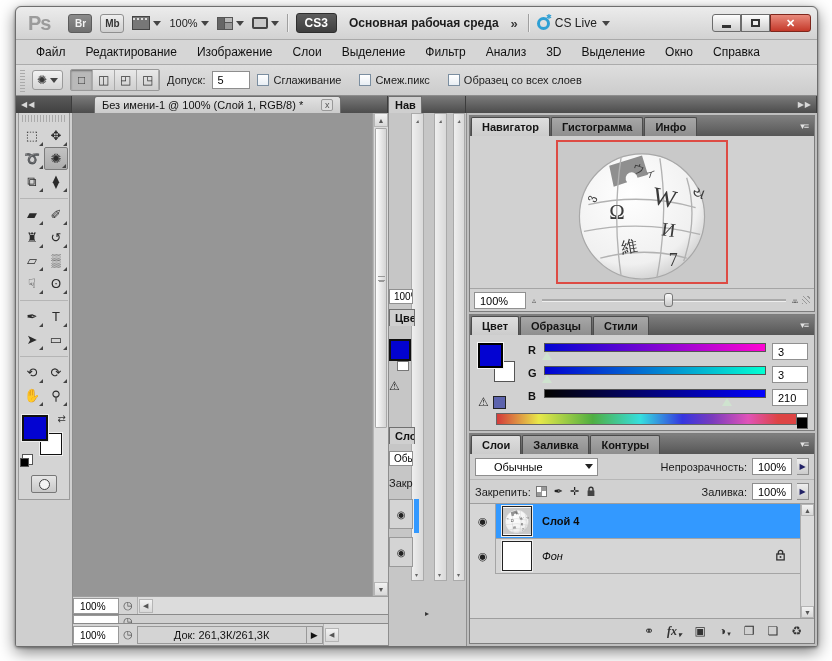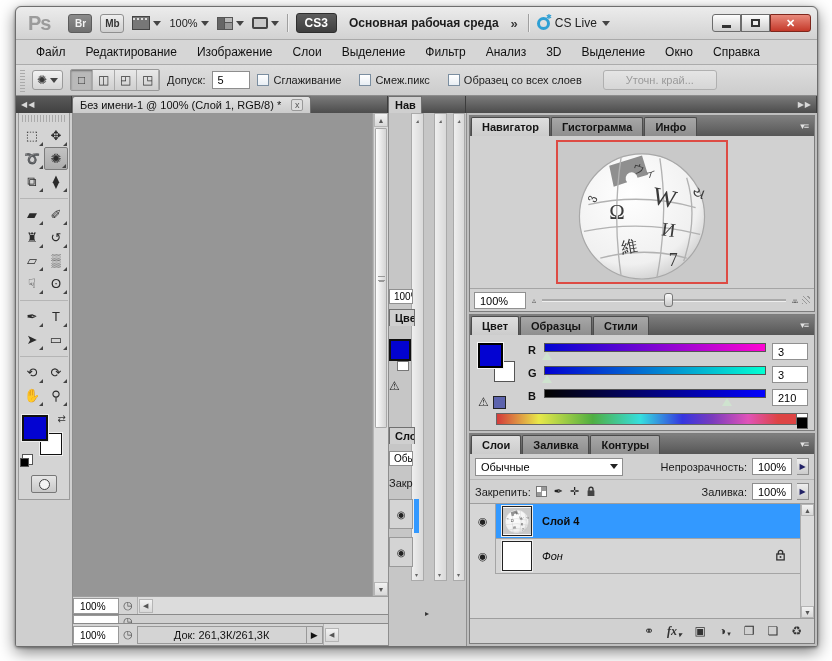--- a/index.html
+++ b/index.html
@@ -74,23 +74,23 @@
     padding:3px 22px; background:linear-gradient(#e5e5e5,#d6d6d6); margin-left:14px; }
   
   .main { flex:1; display:flex; flex-direction:column; background:#cfcfcf; min-height:0; }
   .headerstrip { height:17px; flex:0 0 17px; display:flex; }
   .hs-seg { background:linear-gradient(#7a7a7a,#4c4c4c); border-right:1px solid #3c3c3c; }
   .hs-toolbox { width:56px; display:flex; align-items:center; padding-left:5px; background:linear-gradient(#5a5a5a,#414141); }
   .hs-doc { width:316px; display:flex; align-items:flex-end; }
   .hs-strip { width:78px; position:relative; overflow:hidden;text-decoration:underline; }
   .hs-dock { flex:1; display:flex; align-items:center; justify-content:flex-end; padding-right:4px; }
   .collapse-glyph { color:#d8d8d8; font-size:8px; letter-spacing:1px; }
-  .doc-tab { height:17px; background:linear-gradient(#e2e2e2,#cbcbcb);
+  .doc-tab { height:17px; margin-left:22px; background:linear-gradient(#e2e2e2,#cbcbcb);
     border:1px solid #6f6f6f; border-bottom:none; border-radius:3px 3px 0 0;
-    display:flex; align-items:center; gap:10px; padding:0 7px; font-size:11px; color:#111; }
+    display:flex; align-items:center; gap:18px; padding:0 7px; font-size:11px; color:#111; }
   .doc-tab-close { width:12px; height:12px; border:1px solid #999; border-radius:2px; background:#ddd;
     font-size:9px; line-height:10px; text-align:center; color:#555; }
   .nav-tab-frag { position:absolute; left:0; top:0; width:34px; height:17px; background:#cfcfcf;
     border:1px solid #6f6f6f; border-bottom:none; font-size:11px; font-weight:bold; color:#111;
     padding:2px 0 0 6px; overflow:hidden; white-space:nowrap; }
   .mainrow { flex:1; display:flex; min-height:0; }
   
   .toolboxcol { width:56px; flex:0 0 56px; background:#cfcfcf; display:flex; flex-direction:column; align-items:center; }
   .toolbox { width:52px; background:#d4d4d4; border:1px solid #9a9a9a; border-top:none; padding-bottom:6px; }
   .tb-grip { height:7px; background:repeating-linear-gradient(90deg,#aaa 0 1px,transparent 1px 3px); margin:2px 3px; }
@@ -190,22 +190,22 @@
     filter:drop-shadow(0 0 0 #000); }
   .ch-value { width:36px; height:17px; background:#fff; border:1px solid #909090; font-size:11px; text-align:left; padding:2px 0 0 5px; }
   .spectrum-row { display:flex; padding:2px 6px 7px 26px; }
   .spectrum { flex:1; height:12px; border:1px solid #666;
     background:linear-gradient(90deg,#d43b3b,#e8e84a 14%,#4fae42 32%,#35dede 48%,#3535e0 62%,#7a3bbd 72%,#e053b8 84%,#d44 94%); }
   .spec-white { width:11px; height:12px; background:#fff; border:1px solid #666; border-left:none; }
   .spec-black { width:11px; height:12px; background:#000; border:1px solid #666; border-left:none; margin-top:4px; margin-left:-11px; }
   
   .layers-panel { flex:1; min-height:0; }
   .blendrow { height:26px; flex:0 0 26px; display:flex; align-items:center; gap:5px; padding:0 5px; border-bottom:1px solid #b7b7b7; }
-  .blend-select { width:148px; height:18px; background:#fff; border:1px solid #8e8e8e; font-size:11px;
-    display:flex; align-items:center; padding-left:5px; }
+  .blend-select { width:123px; height:18px; background:#fff; border:1px solid #8e8e8e; font-size:11px;
+    display:flex; align-items:center; padding-left:18px; }
   .blend-select .caret { margin-left:auto; margin-right:4px; border-top-color:#222; }
   .small-label { font-size:11px; color:#1a1a1a; margin-left:auto; }
   .pct-field { width:40px; height:17px; background:#fff; border:1px solid #8e8e8e; font-size:11px; padding:2px 0 0 5px; }
   .spin-btn { width:12px; height:17px; border:1px solid #8e8e8e; border-left:none; background:linear-gradient(#eee,#ccc);
     font-size:8px; color:#226; display:flex; align-items:center; justify-content:center; }
   .lockrow { height:24px; flex:0 0 24px; display:flex; align-items:center; gap:5px; padding:0 5px; border-bottom:1px solid #9e9e9e; }
   .lock-icons { display:flex; gap:7px; align-items:center; }
   .lk { font-size:11px; color:#222; }
   .checker { width:11px; height:11px; border:1px solid #777;
     background:conic-gradient(#999 25%, #fff 0 50%, #999 0 75%, #fff 0); }
@@ -316,21 +316,20 @@
         </span>
         <span class="chk">
           <span class="chk-box"></span>
           <span>Смеж.пикс</span>
         </span>
         <span class="chk">
           <span class="chk-box"></span>
           <span>Образец со всех слоев</span>
         </span>
       </span>
-    <span class="opt-btn-disabled">Уточн. край...</span>
   </div>
 
   <div class="main">
     <div class="headerstrip">
       <div class="hs-seg hs-toolbox">
         <span class="collapse-glyph">◀◀</span>
       </div>
       <div class="hs-seg hs-doc">
         <div class="doc-tab">
           <span>Без имени-1 @ 100% (Слой 1, RGB/8) *</span>

